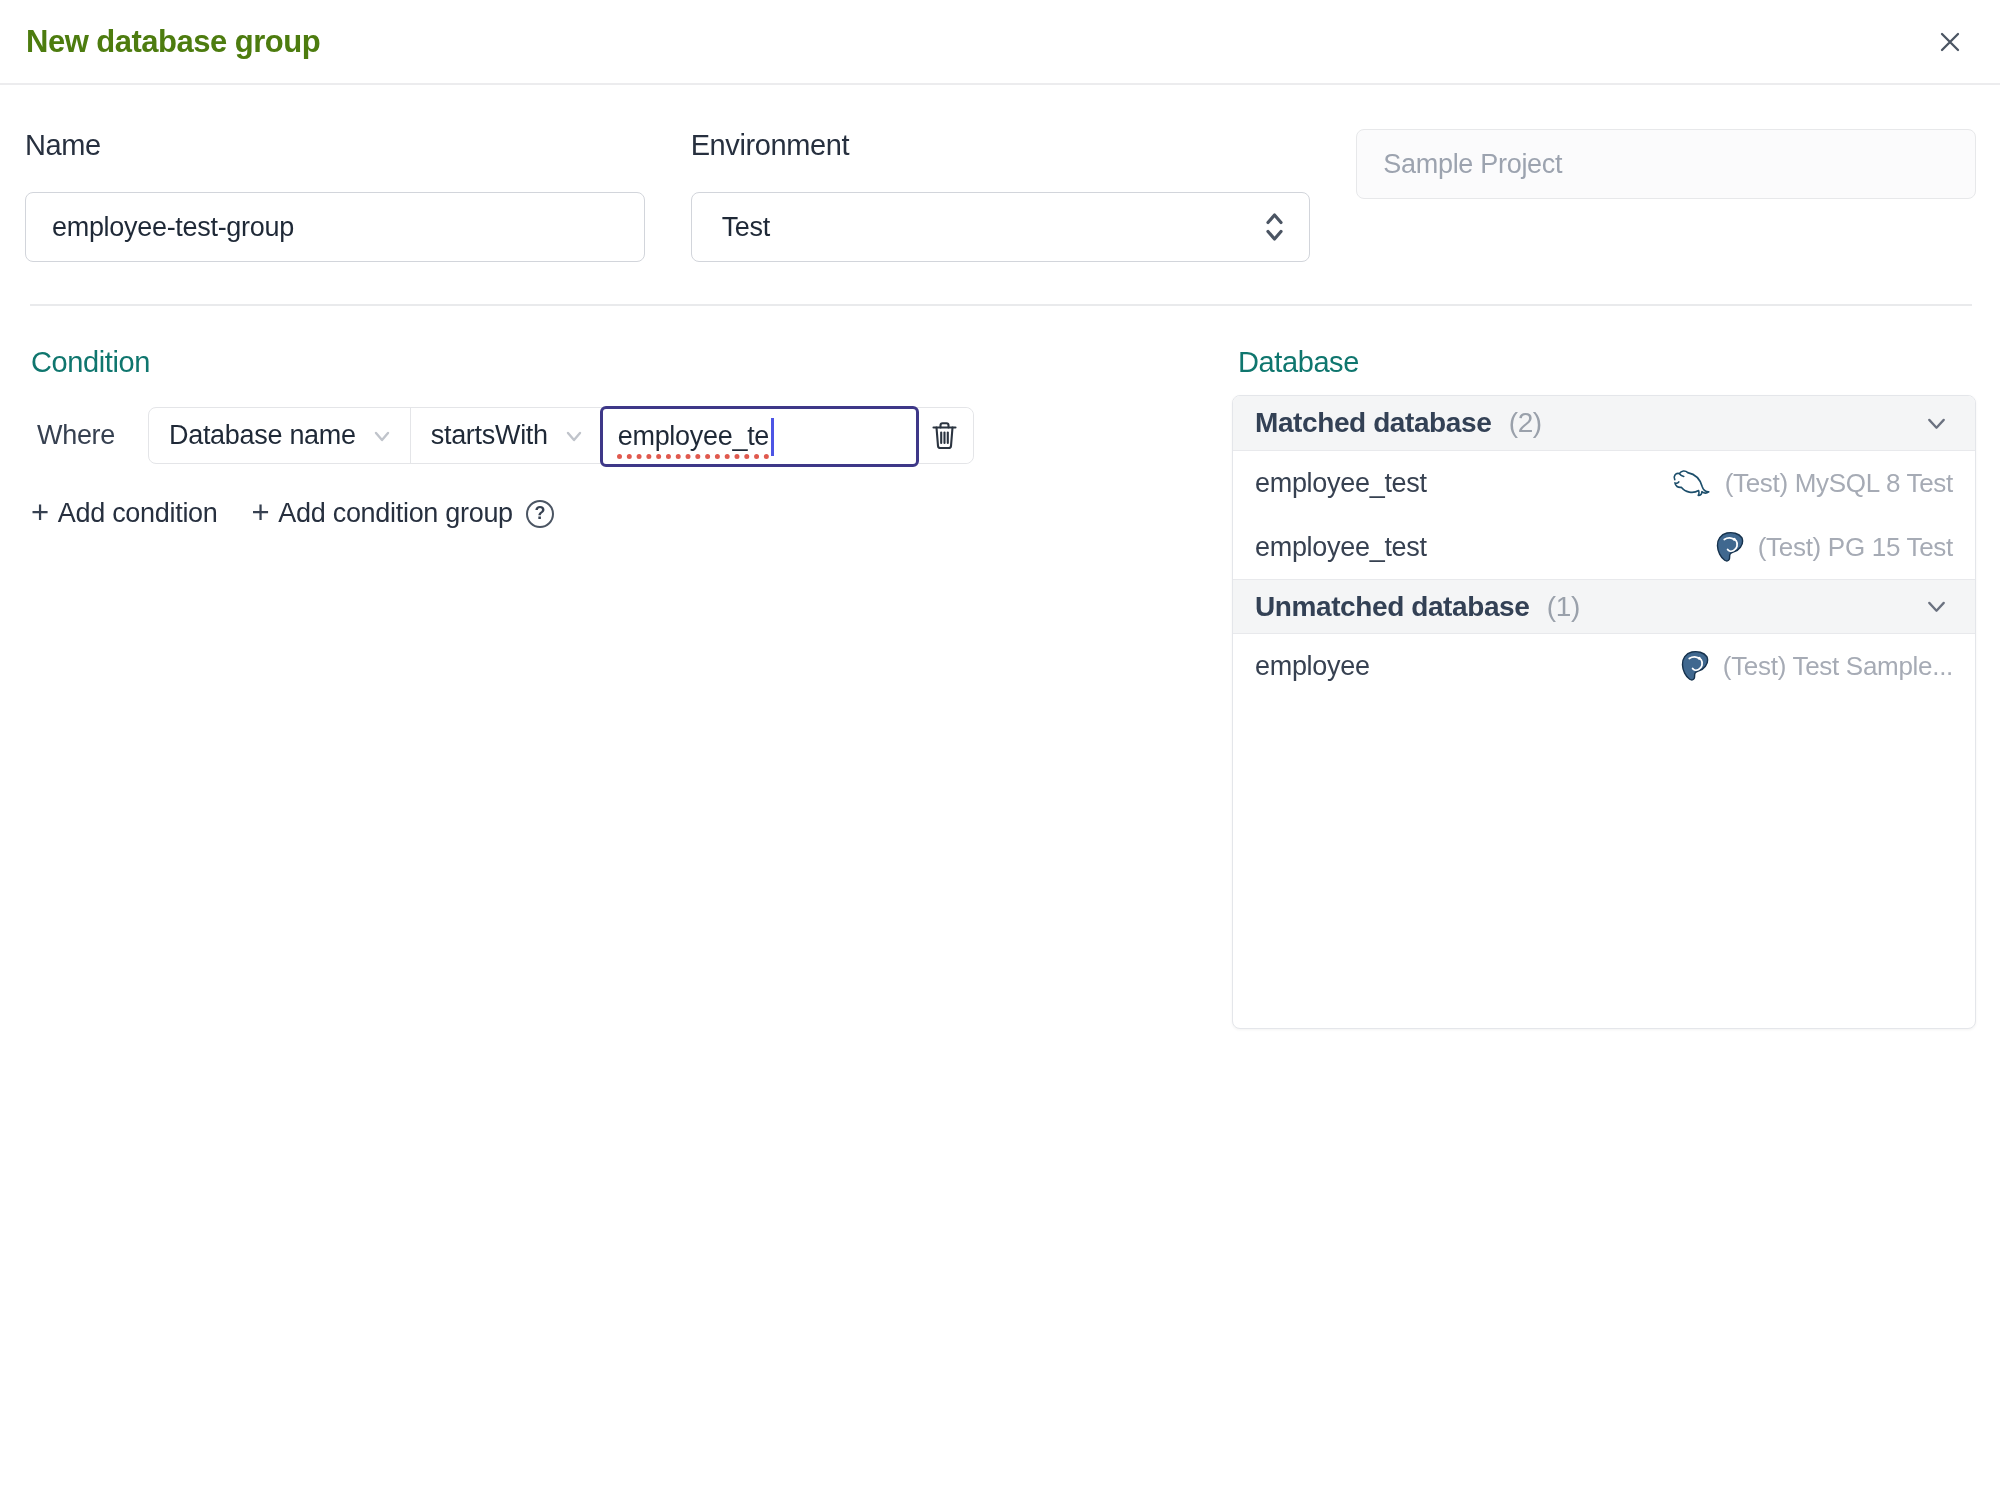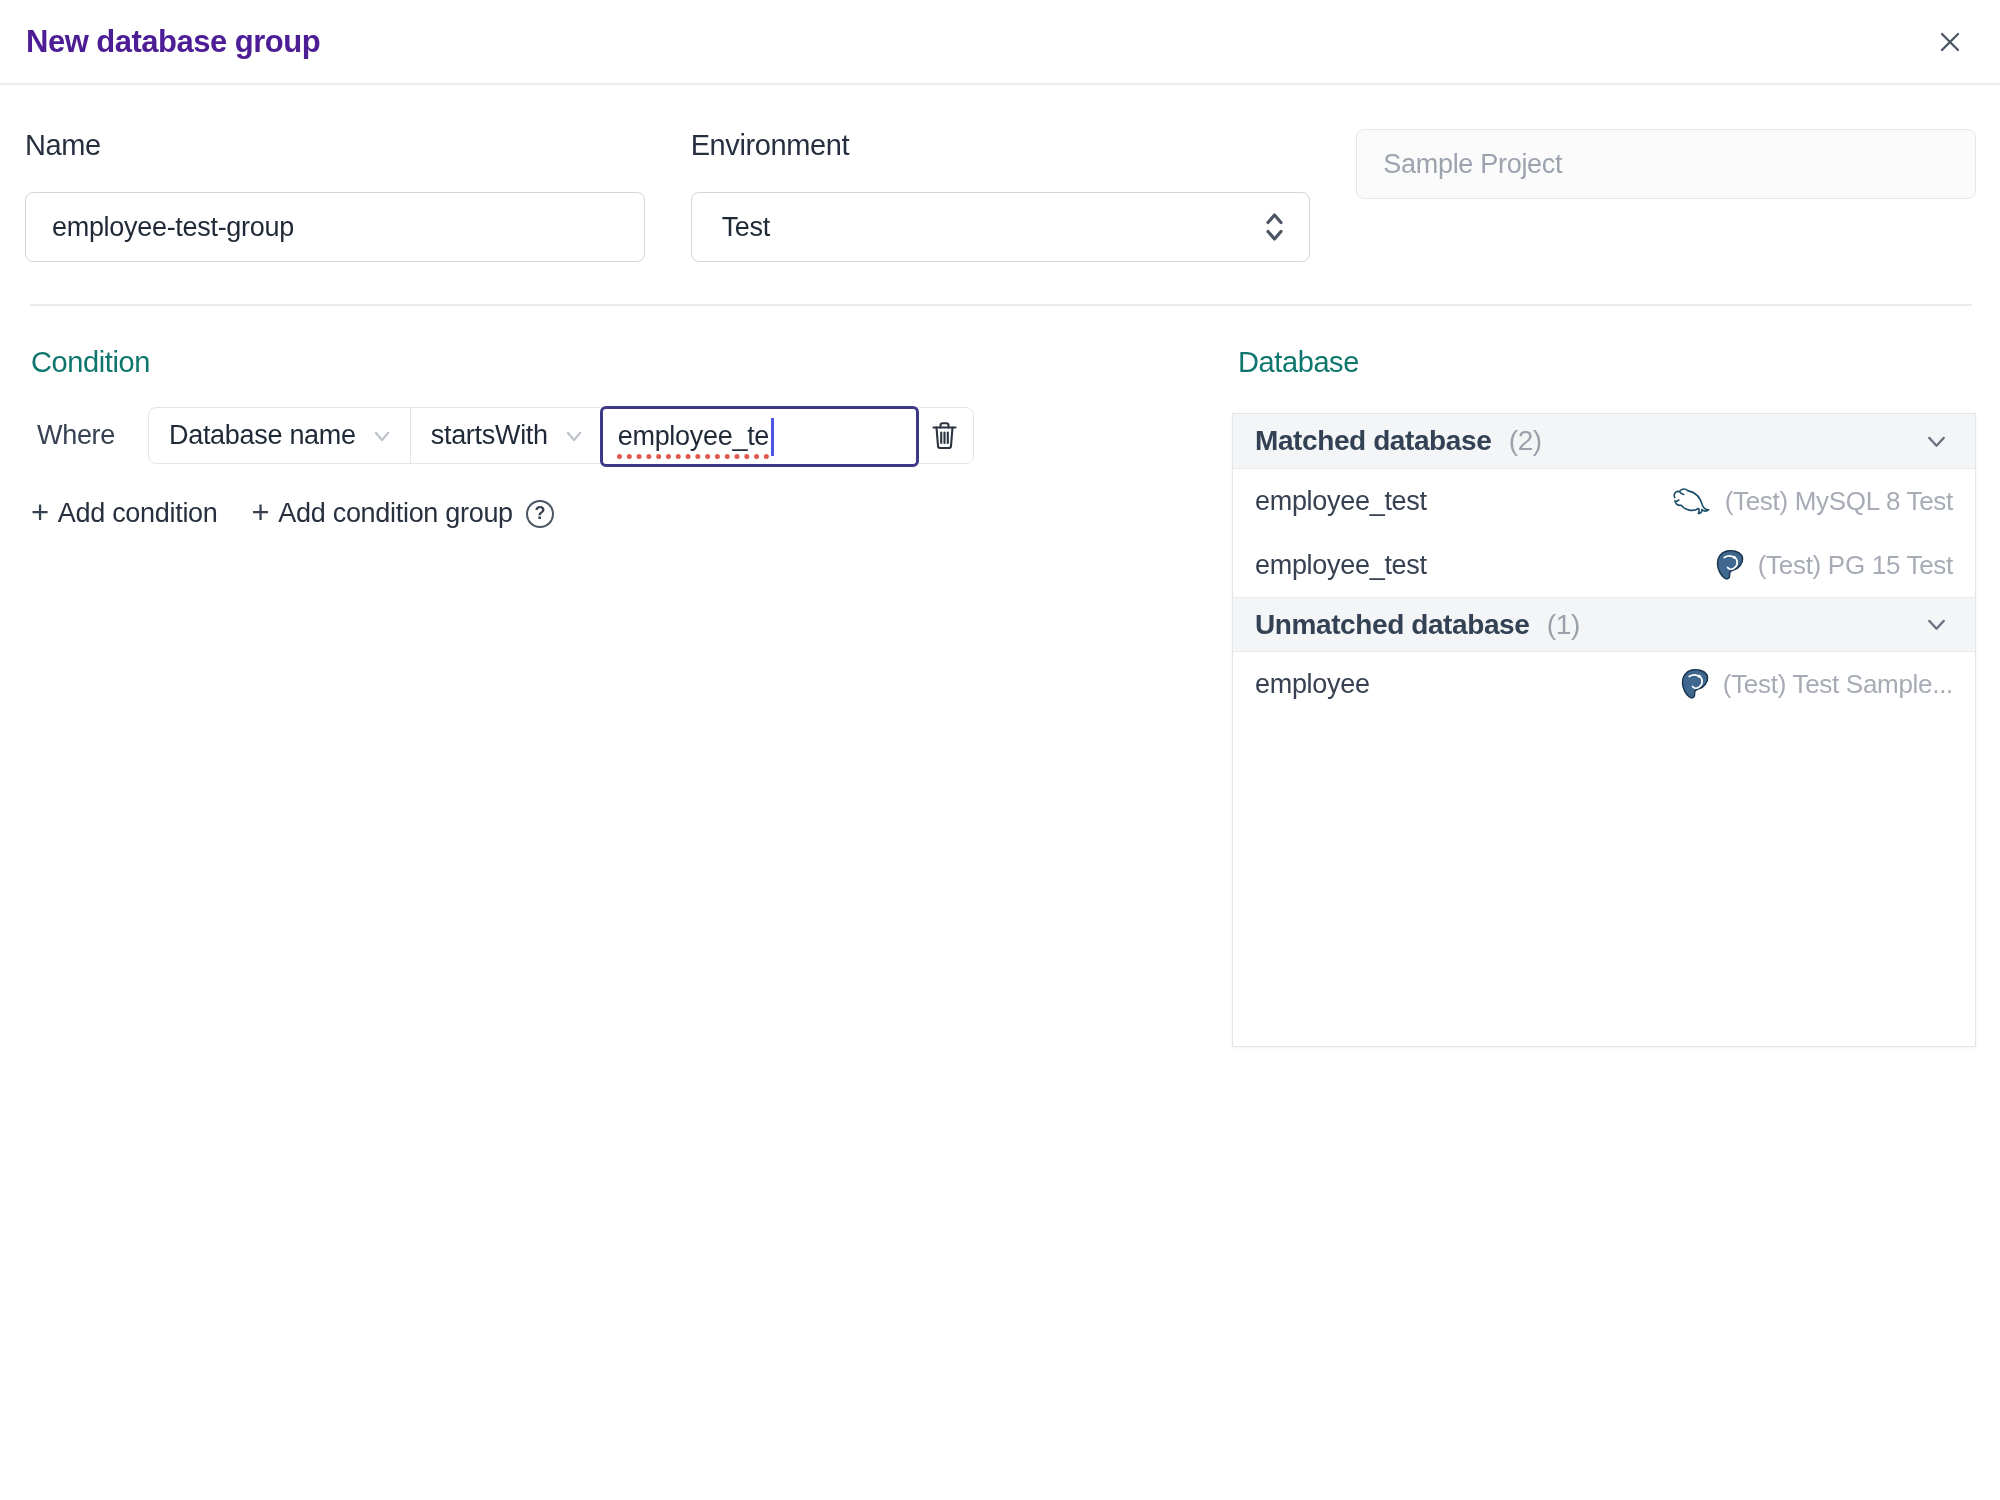--- a/index.html
+++ b/index.html
@@ -8,21 +8,21 @@
     font-family:"Liberation Sans", sans-serif;
     background:#ffffff; color:#1f2937;
     letter-spacing:-0.3px;
     overflow:hidden;
   }
   
   .dlg-header {
     height:85px; display:flex; align-items:center; justify-content:space-between;
     padding:0 34px 0 26px; border-bottom:2px solid #ececee;
   }
-  .dlg-title { font-size:31px; font-weight:600; color:#4c1d95; letter-spacing:-0.5px; }
+  .dlg-title { font-size:31px; font-weight:600; color:#4d7c0f; letter-spacing:-0.5px; }
   .close-btn { background:none; border:none; cursor:pointer; display:flex; align-items:center; }
   
   .form-grid {
     display:grid; grid-template-columns:1fr 1fr 1fr; column-gap:46px;
     padding:44px 24px 0 25px;
   }
   .field-label { display:block; font-size:29px; font-weight:500; color:#27303f; margin-bottom:30px; letter-spacing:-0.4px; }
   .text-input {
     width:100%; height:70px; border:1.5px solid #d2d5db; border-radius:8px;
     font-family:inherit; font-size:27px; color:#1f2937; padding:0 26px; outline:none; background:#fff;
@@ -80,22 +80,22 @@
   .add-link { display:flex; align-items:center; gap:9px; cursor:pointer; }
   .add-link + .add-link { margin-left:34px; }
   .plus-glyph { font-size:31px; font-weight:400; color:#374151; line-height:1; margin-top:-3px; }
   .help-circle {
     width:28px; height:28px; border:2px solid #4b5563; border-radius:50%;
     display:flex; align-items:center; justify-content:center;
     font-size:18px; font-weight:700; color:#374151; margin-left:13px; cursor:pointer;
   }
   
   .db-panel {
-    margin-top:34px; height:634px; background:#fff;
-    border:1.5px solid #e4e6ea; border-radius:0; overflow:hidden;
+    margin-top:16px; height:634px; background:#fff;
+    border:1.5px solid #e4e6ea; border-radius:8px; overflow:hidden;
     box-shadow:0 1px 3px rgba(0,0,0,0.05);
   }
   .db-group + .db-group .db-group-header { border-top:1.5px solid #e8e9ec; }
   .db-group-header {
     height:55px; background:#f4f5f6; display:flex; align-items:center; justify-content:space-between;
     padding:0 24px 0 22px; border-bottom:1.5px solid #e8e9ec; cursor:pointer;
   }
   .g-title { font-size:28px; font-weight:600; color:#334155; letter-spacing:-0.4px; }
   .g-count { font-weight:400; color:#9aa1ab; margin-left:10px; }
   .db-row {

